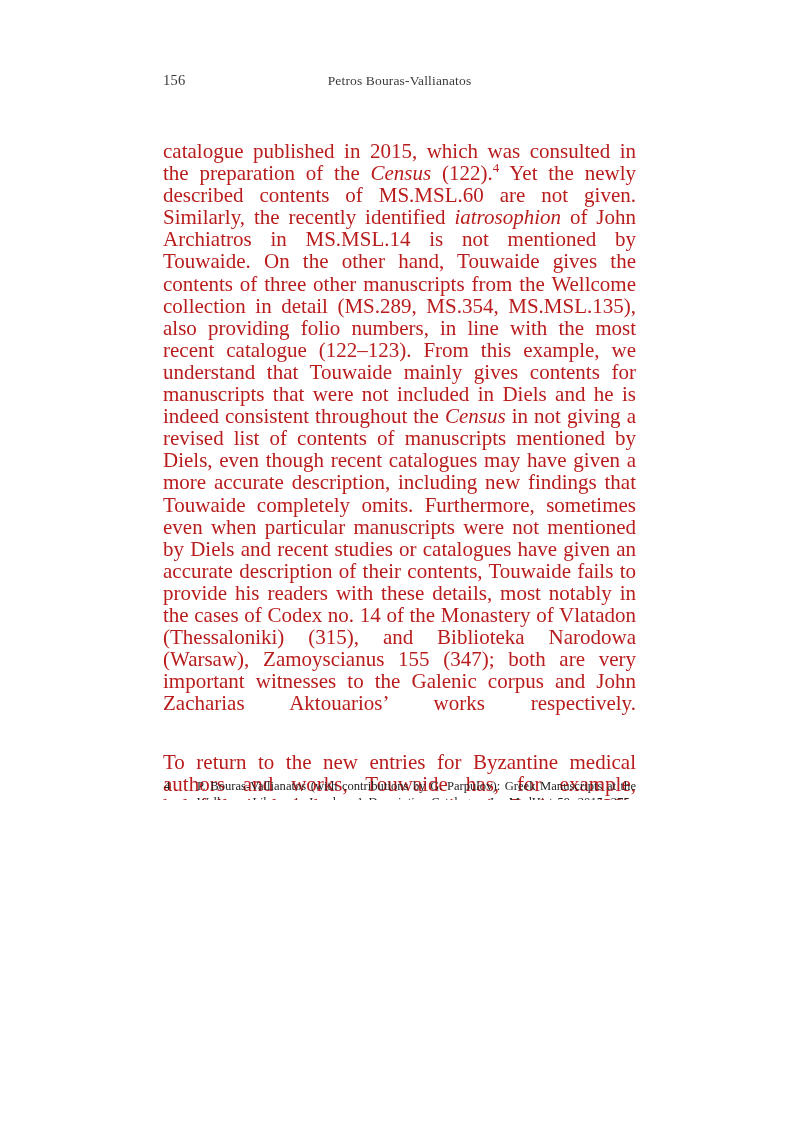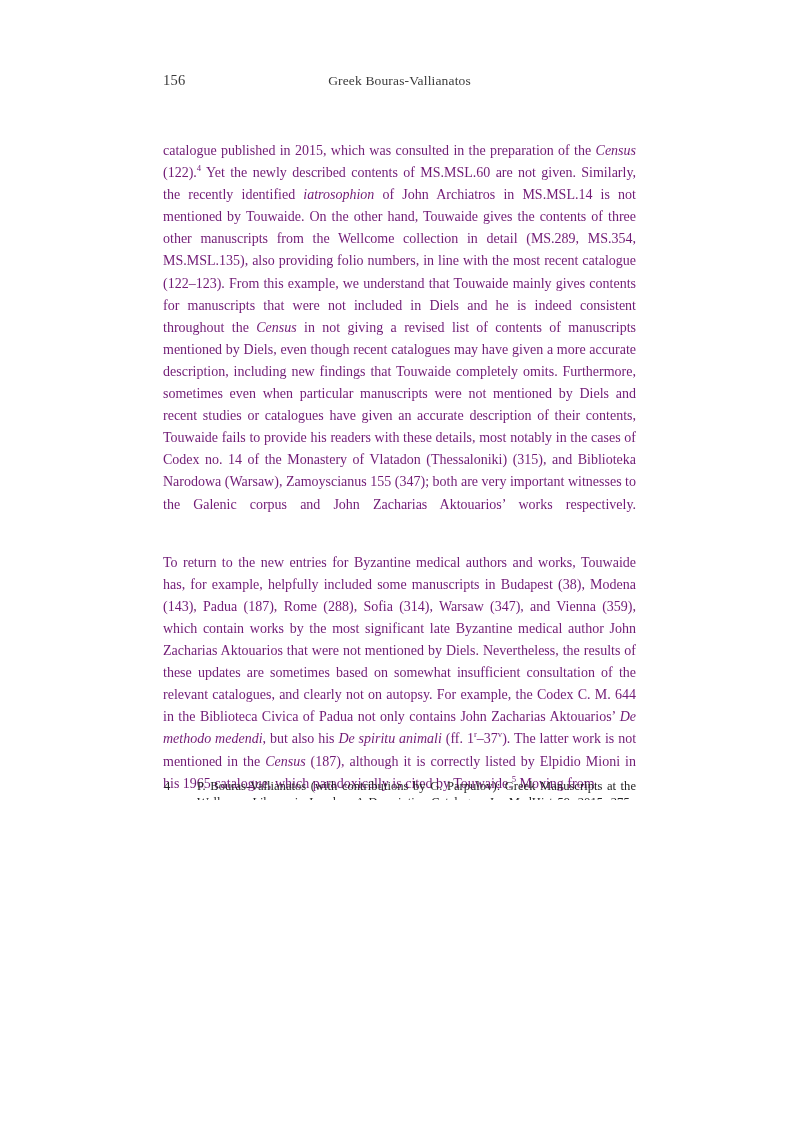--- a/index.html
+++ b/index.html
@@ -45,25 +45,25 @@
   }
 
   
   .textblock {
     position: absolute;
     top: 140px;
     left: 163px;
     width: 473px;
   }
   .para {
-    font-size: 14px;
+    font-size: 21px;
     line-height: 22.1px;
     text-align: justify;
     text-justify: inter-word;
-    color: #701a75;
+    color: #b91c1c;
     margin: 0 0 14px 0;
     hyphens: manual;
   }
   .para:last-child { margin-bottom: 4px; }
   .para i { font-style: italic; }
   .para sup {
     font-size: 0.62em;
     vertical-align: super;
     line-height: 0;
   }
@@ -107,21 +107,21 @@
   }
   .fn-body.nojust::after { content: none; display: none; }
 </style>
 </head>
 <body>
 
 <div class="page">
 
   <div class="running-head">
     <span class="folio">156</span>
-    <span class="head-title">Greek Bouras-Vallianatos</span>
+    <span class="head-title">Petros Bouras-Vallianatos</span>
   </div>
 
   <div class="textblock">
     <p class="para"><span>catalogue published in 2015, which was consulted in the preparation of the </span><i>Census</i><span> (122).</span><sup>4</sup><span> Yet the newly described contents of MS.MSL.60 are not given. Similarly, the recently identified </span><i>iatrosophion</i><span> of John Archiatros in MS.MSL.14 is not mentioned by Touwaide. On the other hand, Touwaide gives the contents of three other manuscripts from the Wellcome collection in detail (MS.289, MS.354, MS.MSL.135), also providing folio numbers, in line with the most recent catalogue (122–123). From this example, we understand that Touwaide mainly gives contents for manuscripts that were not included in Diels and he is indeed consistent throughout the </span><i>Census</i><span> in not giving a revised list of contents of manuscripts mentioned by Diels, even though recent catalogues may have given a more accurate description, including new findings that Touwaide completely omits. Furthermore, sometimes even when particular manuscripts were not mentioned by Diels and recent studies or catalogues have given an accurate description of their contents, Touwaide fails to provide his readers with these details, most notably in the cases of Codex no. 14 of the Monastery of Vlatadon (Thessaloniki) (315), and Biblioteka Narodowa (Warsaw), Zamoyscianus 155 (347); both are very important witnesses to the Galenic corpus and John Zacharias Aktouarios’ works respectively.</span></p>
     <p class="para nojust"><span>To return to the new entries for Byzantine medical authors and works, Touwaide has, for example, helpfully included some manuscripts in Budapest (38), Modena (143), Padua (187), Rome (288), Sofia (314), Warsaw (347), and Vienna (359), which contain works by the most significant late Byzantine medical author John Zacharias Aktouarios that were not mentioned by Diels. Nevertheless, the results of these updates are sometimes based on somewhat insufficient consultation of the relevant catalogues, and clearly not on autopsy. For example, the Codex C. M. 644 in the Biblioteca Civica of Padua not only contains John Zacharias Aktouarios’ </span><i>De methodo medendi</i><span>, but also his </span><i>De spiritu animali</i><span> (ff. 1</span><sup>r</sup><span>–37</span><sup>v</sup><span>). The latter work is not mentioned in the </span><i>Census</i><span> (187), although it is correctly listed by Elpidio Mioni in his 1965 catalogue, which paradoxically is cited by Touwaide.</span><sup>5</sup><span> Moving from</span></p>
   </div>
 
   <div class="footnotes">
     <div class="footnote">
       <span class="fn-num">4</span>

